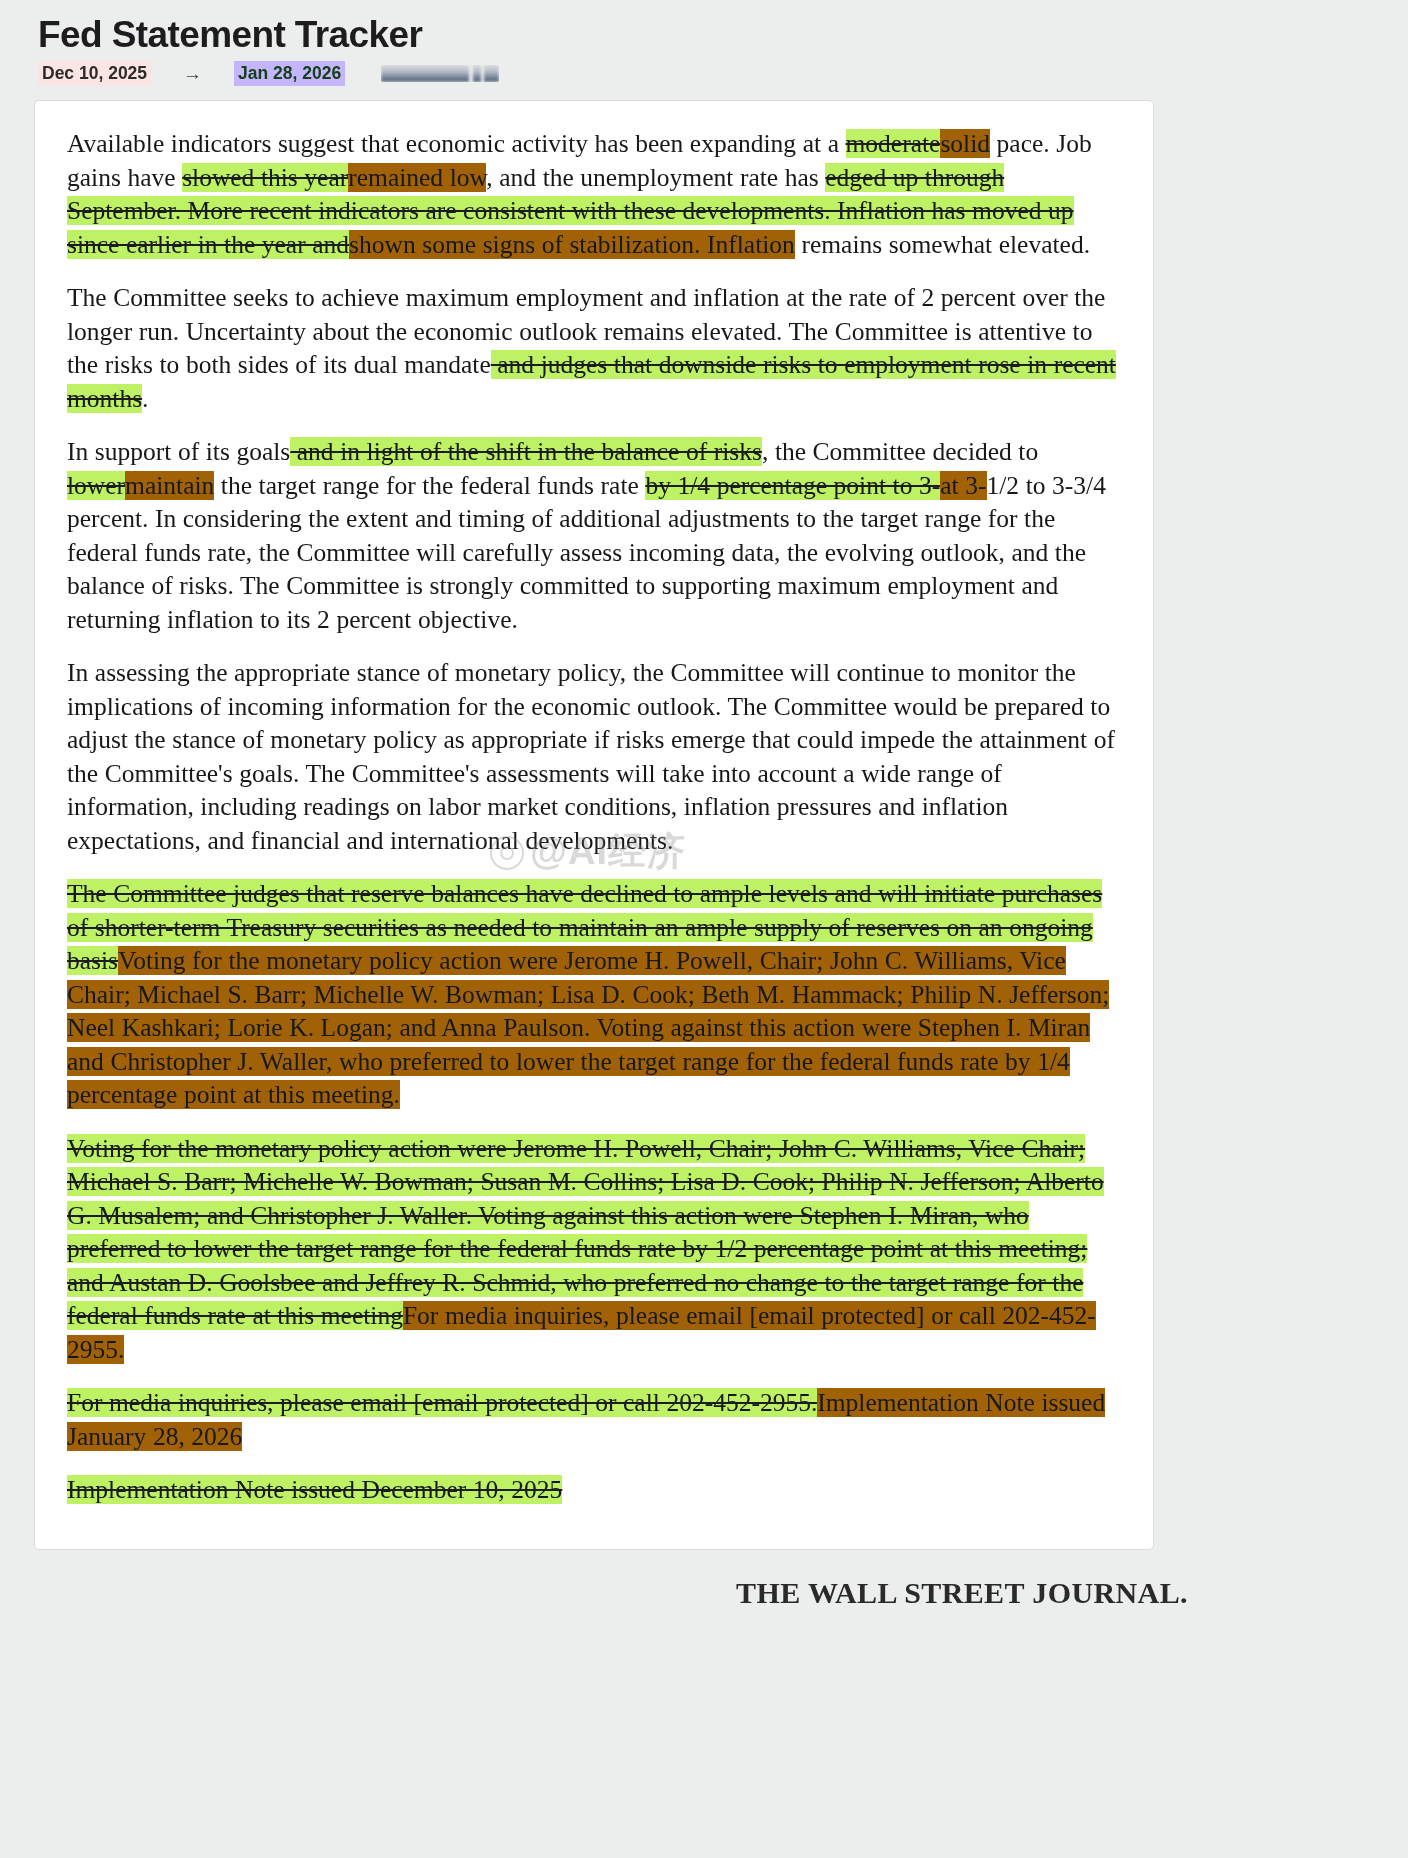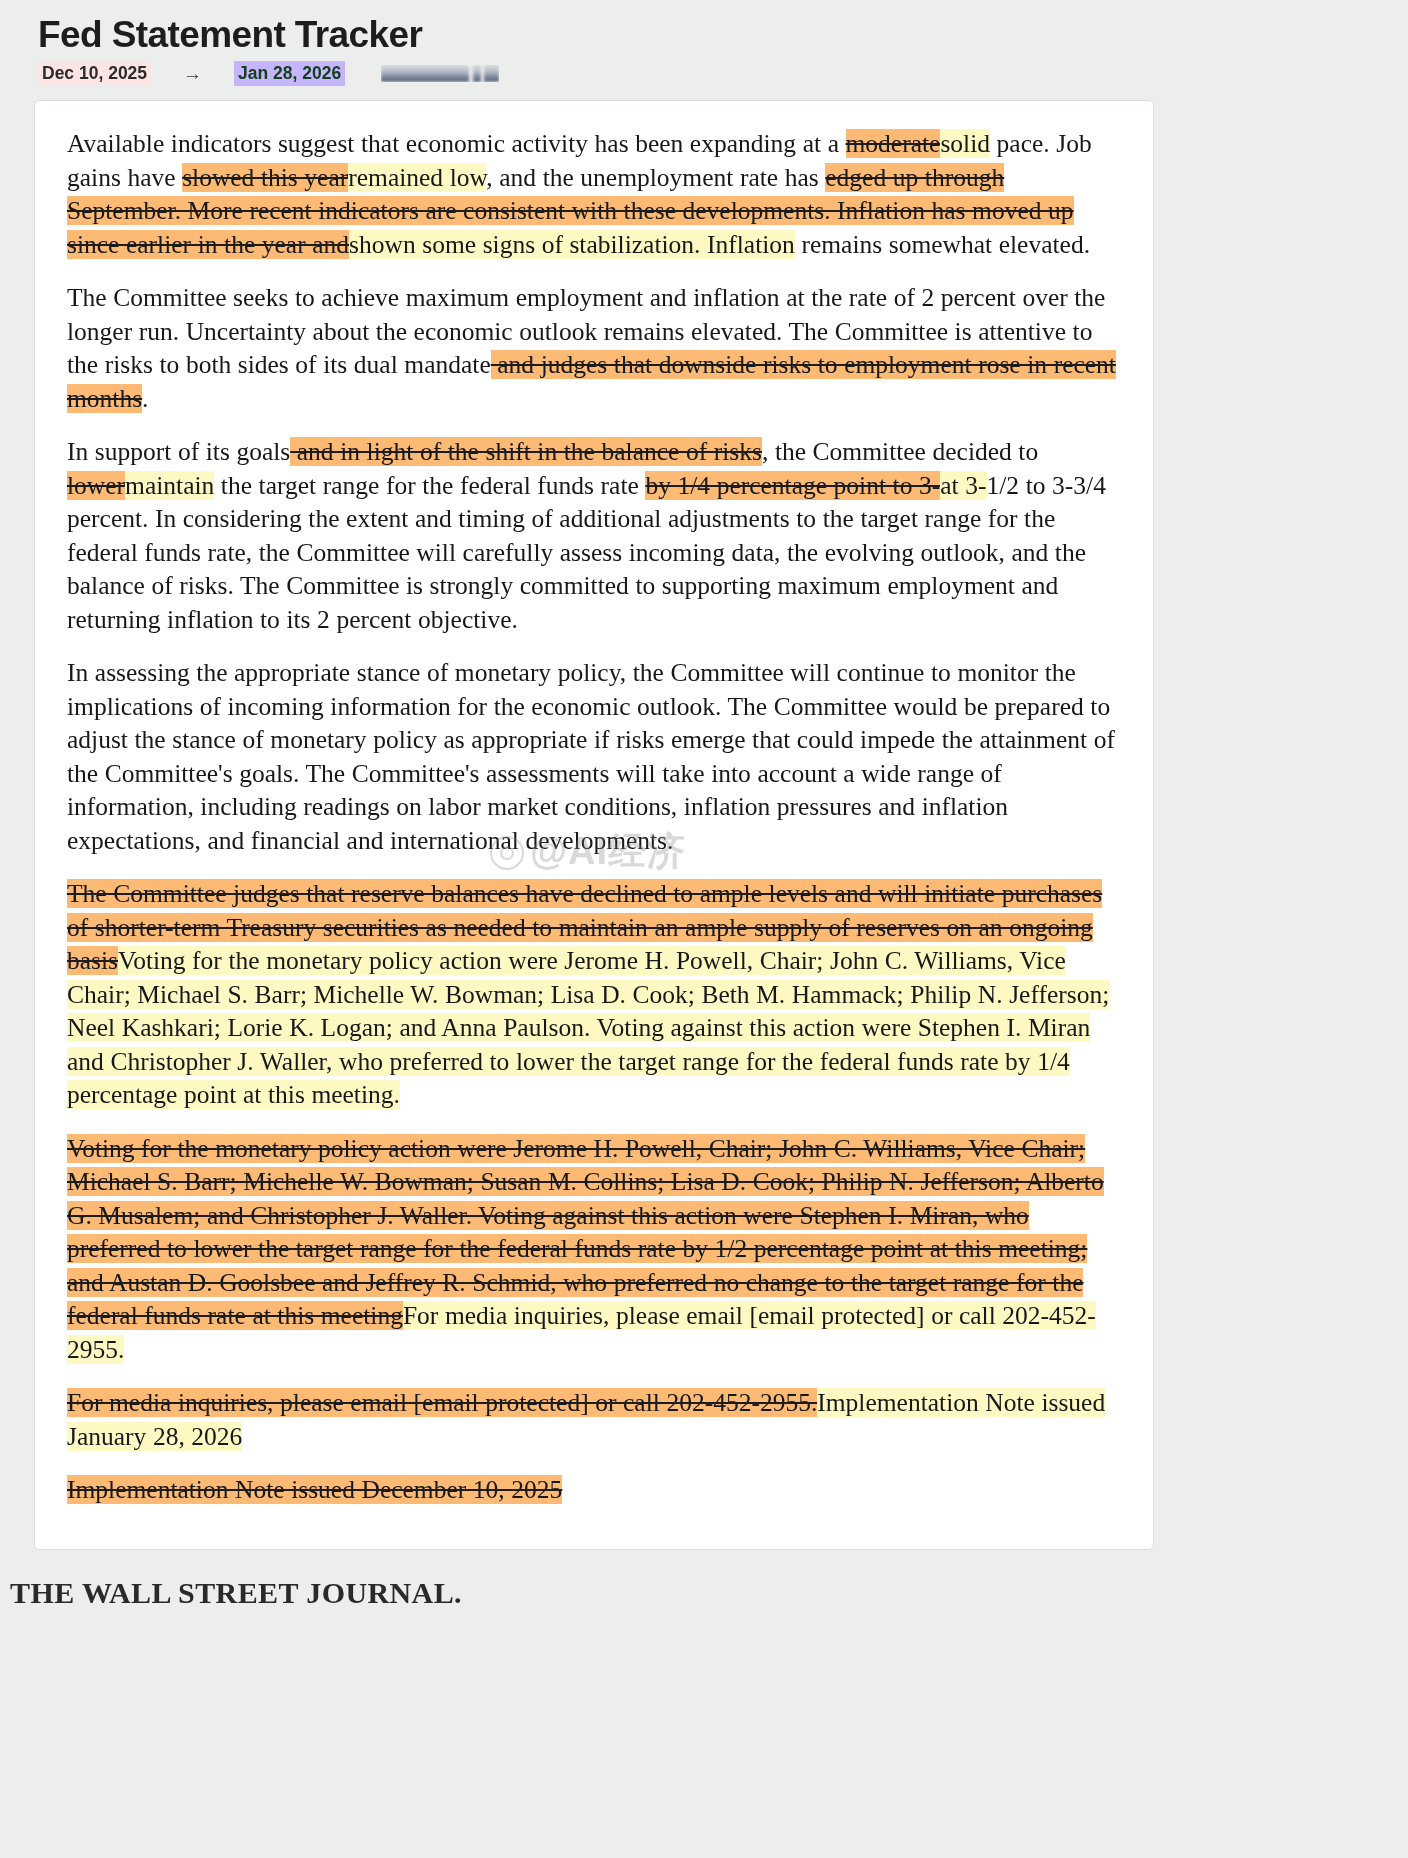--- a/index.html
+++ b/index.html
@@ -93,28 +93,28 @@
     font-size: 25.5px;
     line-height: 33.5px;
     color: #17181a;
     margin: 0 0 20px 0;
     text-align: left;
     word-spacing: 0.2px;
   }
   .card p:last-child { margin-bottom: 0; }
 
   del {
-    background: #fdba74;
+    background: #bef264;
     text-decoration: line-through;
     text-decoration-thickness: 1.6px;
     text-decoration-color: #1d1d1f;
     color: #17181a;
   }
   ins {
-    background: #fef9c3;
+    background: #a16207;
     text-decoration: none;
     color: #17181a;
   }
 
   
   .watermark {
     position: absolute;
     left: 455px;
     top: 725px;
     font-family: "Liberation Sans", "DejaVu Sans", sans-serif;
@@ -140,22 +140,22 @@
     content: "";
     position: absolute;
     left: 8px; top: 8px;
     width: 10px; height: 10px;
     border: 2.5px solid rgba(130,130,130,0.30);
     border-radius: 50%;
   }
 
   
   .footer {
-    text-align: left;
-    padding: 26px 0 18px 10px;
+    text-align: right;
+    padding: 26px 0 18px 4px;
   }
   .wsj-logo {
     font-family: "Liberation Serif", "DejaVu Serif", serif;
     font-size: 30px;
     font-weight: bold;
     color: #2a2a2a;
     letter-spacing: 0.4px;
   }
 </style>
 </head>

